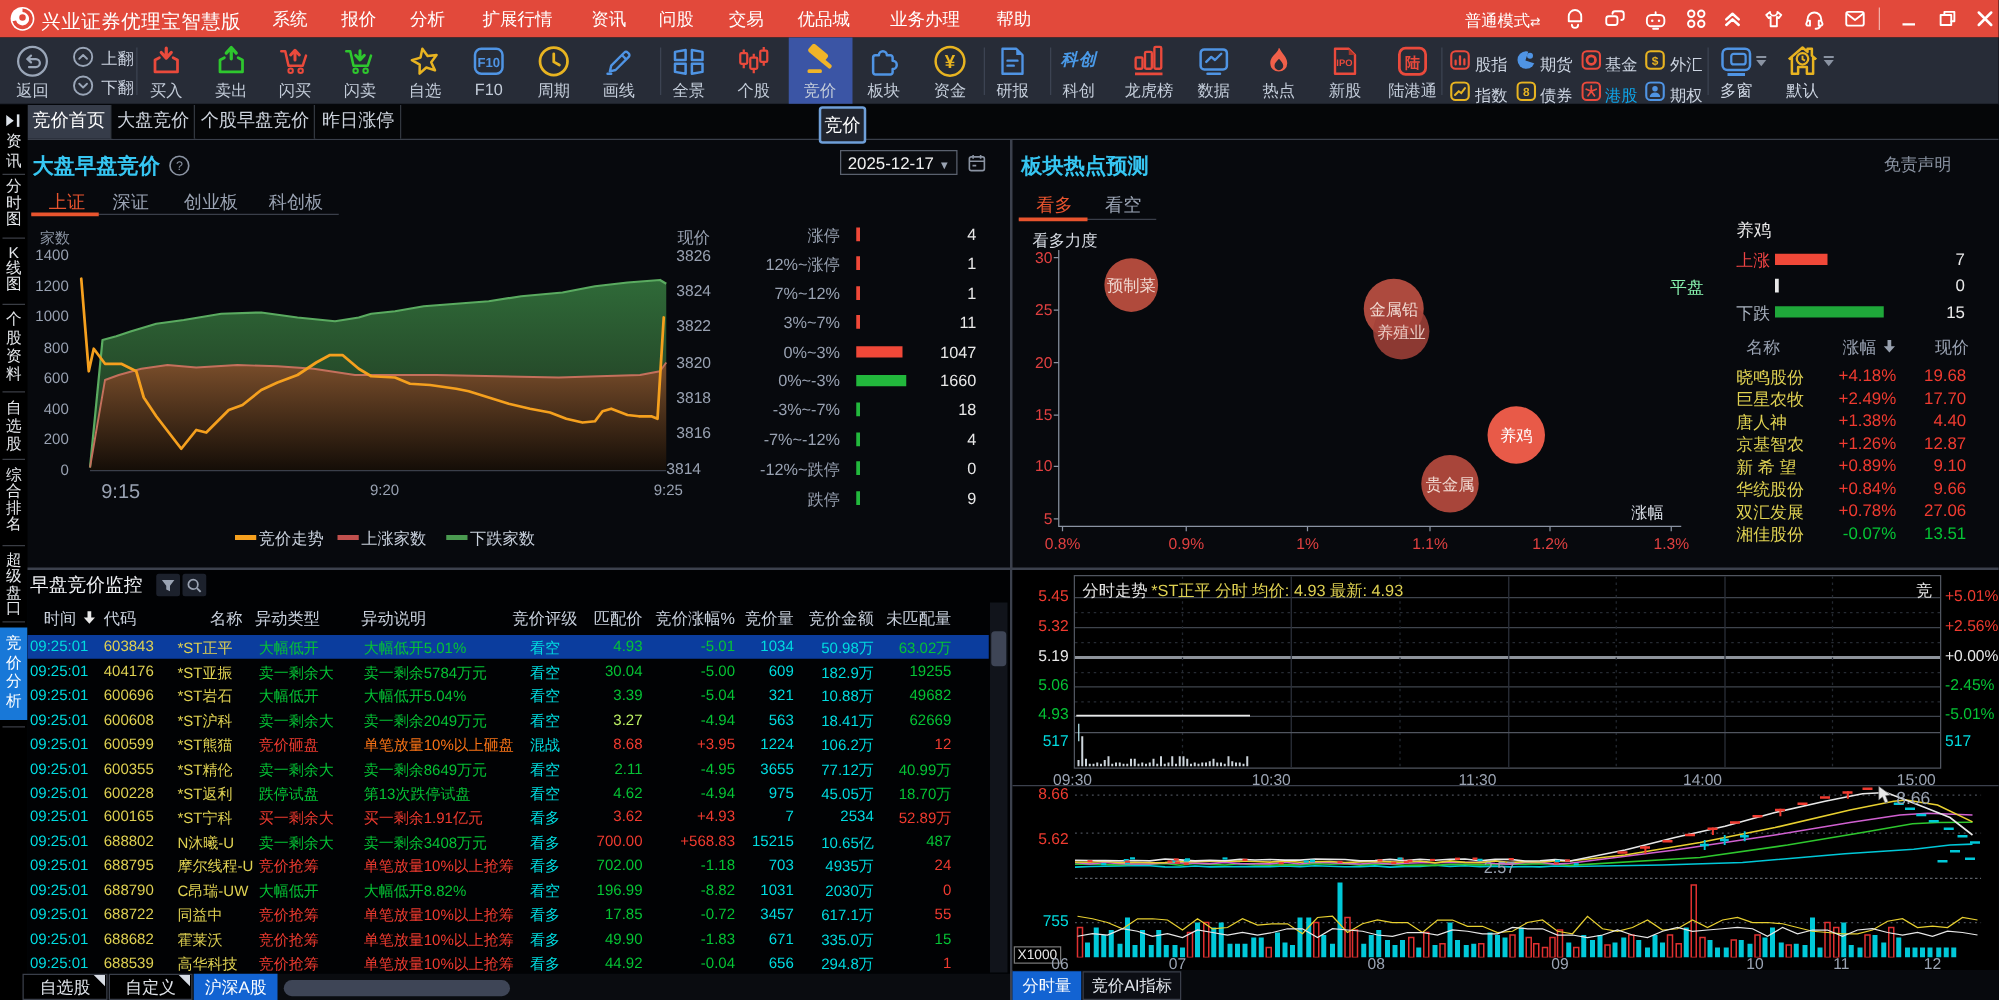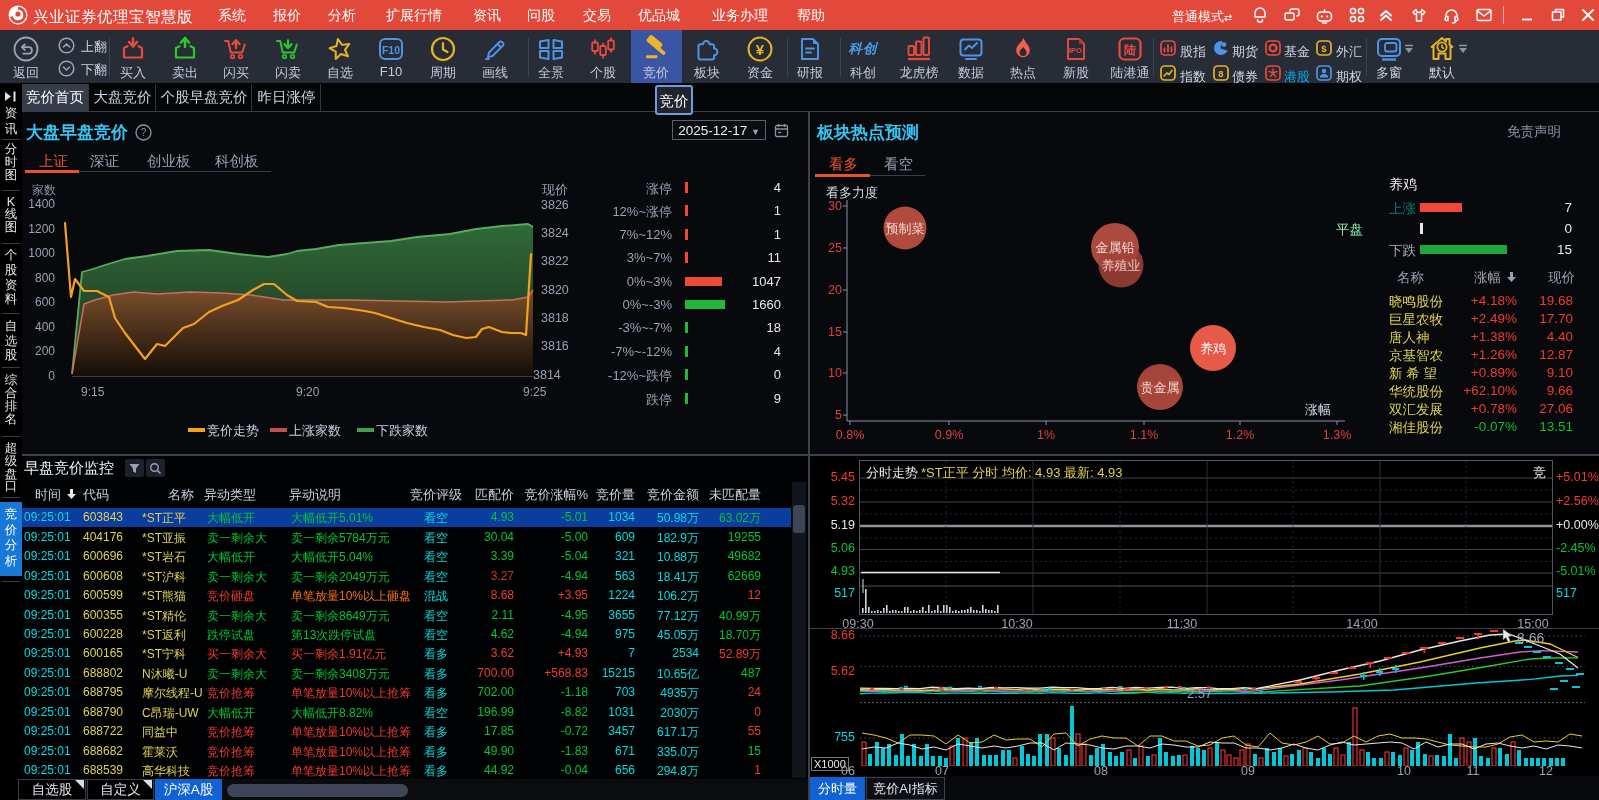--- a/index.html
+++ b/index.html
@@ -377,21 +377,21 @@
 <div class="abs" style="left:25px;top:170px;width:54px;height:3px;background:#e8542e"></div>
 <div class="abs" style="left:32px;top:182px;color:#8a93a2;font-size:12px">家数</div>
 <div class="cell gray r" style="left:10px;top:197px;width:45px;font-size:12px">1400</div>
 <div class="cell gray r" style="left:10px;top:222px;width:45px;font-size:12px">1200</div>
 <div class="cell gray r" style="left:10px;top:246px;width:45px;font-size:12px">1000</div>
 <div class="cell gray r" style="left:10px;top:271px;width:45px;font-size:12px">800</div>
 <div class="cell gray r" style="left:10px;top:295px;width:45px;font-size:12px">600</div>
 <div class="cell gray r" style="left:10px;top:320px;width:45px;font-size:12px">400</div>
 <div class="cell gray r" style="left:10px;top:344px;width:45px;font-size:12px">200</div>
 <div class="cell gray r" style="left:10px;top:369px;width:45px;font-size:12px">0</div>
-<div class="cell gray" style="left:81px;top:385px;font-size:12px">9:15</div>
+<div class="cell gray" style="left:81px;top:385px;font-size:16px">9:15</div>
 <div class="cell gray" style="left:296px;top:385px;font-size:12px">9:20</div>
 <div class="cell gray" style="left:523px;top:385px;font-size:12px">9:25</div>
 <svg class="abs" style="left:57px;top:200px" width="478" height="178" viewBox="0 0 478 178">
     <defs>
       <linearGradient id="gbr" x1="0" y1="0" x2="0" y2="1">
         <stop offset="0" stop-color="#7a4e2b"></stop>
         <stop offset="1" stop-color="#140d07"></stop>
       </linearGradient>
       <linearGradient id="ggr" x1="0" y1="0" x2="0" y2="1">
         <stop offset="0" stop-color="#2f6a38"></stop>
@@ -483,21 +483,21 @@
     <circle cx="307" cy="69" r="22.5" fill="#a34239" fill-opacity="0.85"></circle>
     <circle cx="399" cy="152" r="23" fill="#e85a48"></circle>
     <circle cx="346" cy="191" r="23" fill="#a8453a"></circle>
     <text x="91" y="37" font-size="13" fill="#f0d8d0" text-anchor="middle">预制菜</text>
     <text x="301" y="56" font-size="13" fill="#f0d8d0" text-anchor="middle">金属铅</text>
     <text x="307" y="74" font-size="13" fill="#e8c8c0" text-anchor="middle">养殖业</text>
     <text x="399" y="157" font-size="13" fill="#fff" text-anchor="middle">养鸡</text>
     <text x="346" y="196" font-size="13" fill="#f0d8d0" text-anchor="middle">贵金属</text>
   </svg>
 <div class="abs" style="left:1389px;top:176px;color:#e8e8e8;font-size:14px">养鸡</div>
-<div class="abs" style="left:1389px;top:200px;color:#0f766e;font-size:13.5px">上涨</div>
+<div class="abs" style="left:1389px;top:200px;color:#ef4444;font-size:13.5px">上涨</div>
 <div class="abs" style="left:1420px;top:203px;width:42px;height:9px;background:#f04838"></div>
 <div class="cell white r" style="left:1460px;top:200px;width:112px;font-size:13.5px">7</div>
 <div class="abs" style="left:1336px;top:221px;color:#86efac;font-size:13.5px">平盘</div>
 <div class="abs" style="left:1420px;top:223px;width:2.5px;height:11px;background:#e8e8e8"></div>
 <div class="cell white r" style="left:1460px;top:221px;width:112px;font-size:13.5px">0</div>
 <div class="abs" style="left:1389px;top:242px;color:#aab3c0;font-size:13.5px">下跌</div>
 <div class="abs" style="left:1420px;top:245px;width:87px;height:9px;background:#1fa83a"></div>
 <div class="cell white r" style="left:1460px;top:242px;width:112px;font-size:13.5px">15</div>
 <div class="abs" style="left:1397px;top:269px;color:#99a2b2;font-size:13.5px">名称</div>
 <div class="abs" style="left:1474px;top:269px;color:#99a2b2;font-size:13.5px">涨幅</div>
@@ -514,21 +514,21 @@
 <div class="cell yellow" style="left:1389px;top:329px;font-size:13.5px">唐人神</div>
 <div class="cell r" style="left:1429px;top:329px;width:88px;color:#f03b30;font-size:13.5px">+1.38%</div>
 <div class="cell r" style="left:1509px;top:329px;width:64px;color:#f03b30;font-size:13.5px">4.40</div>
 <div class="cell yellow" style="left:1389px;top:347px;font-size:13.5px">京基智农</div>
 <div class="cell r" style="left:1429px;top:347px;width:88px;color:#f03b30;font-size:13.5px">+1.26%</div>
 <div class="cell r" style="left:1509px;top:347px;width:64px;color:#f03b30;font-size:13.5px">12.87</div>
 <div class="cell yellow" style="left:1389px;top:365px;font-size:13.5px">新 希 望</div>
 <div class="cell r" style="left:1429px;top:365px;width:88px;color:#f03b30;font-size:13.5px">+0.89%</div>
 <div class="cell r" style="left:1509px;top:365px;width:64px;color:#f03b30;font-size:13.5px">9.10</div>
 <div class="cell yellow" style="left:1389px;top:383px;font-size:13.5px">华统股份</div>
-<div class="cell r" style="left:1429px;top:383px;width:88px;color:#f03b30;font-size:13.5px">+62.10%</div>
+<div class="cell r" style="left:1429px;top:383px;width:88px;color:#f03b30;font-size:13.5px">+0.84%</div>
 <div class="cell r" style="left:1509px;top:383px;width:64px;color:#f03b30;font-size:13.5px">9.66</div>
 <div class="cell yellow" style="left:1389px;top:401px;font-size:13.5px">双汇发展</div>
 <div class="cell r" style="left:1429px;top:401px;width:88px;color:#f03b30;font-size:13.5px">+0.78%</div>
 <div class="cell r" style="left:1509px;top:401px;width:64px;color:#f03b30;font-size:13.5px">27.06</div>
 <div class="cell yellow" style="left:1389px;top:419px;font-size:13.5px">湘佳股份</div>
 <div class="cell r" style="left:1429px;top:419px;width:88px;color:#05c435;font-size:13.5px">-0.07%</div>
 <div class="cell r" style="left:1509px;top:419px;width:64px;color:#05c435;font-size:13.5px">13.51</div>
 <div class="abs" style="left:24px;top:459px;color:#f0f2f5;font-size:15px">早盘竞价监控</div>
 <div class="abs" style="left:125px;top:459px;width:19px;height:18px;background:#1c212c;border-radius:2px"></div>
 <svg class="abs" style="left:128px;top:462px" width="13" height="13" viewBox="0 0 13 13">
@@ -586,21 +586,21 @@
 <div class="cell r" style="left:508px;top:549px;width:80px;color:#05c435;font-size:12px">-5.04</div>
 <div class="cell r" style="left:555px;top:549px;width:80px;color:#00dce0;font-size:12px">321</div>
 <div class="cell r" style="left:619px;top:549px;width:80px;color:#00dce0;font-size:12px">10.88万</div>
 <div class="cell r" style="left:681px;top:549px;width:80px;color:#05c435;font-size:12px">49682</div>
 <div class="cell" style="left:24px;top:569px;color:#00dce0;font-size:12px">09:25:01</div>
 <div class="cell" style="left:83px;top:569px;color:#dfd152;font-size:12px">600608</div>
 <div class="cell" style="left:142px;top:569px;color:#dfd152;font-size:12px">*ST沪科</div>
 <div class="cell" style="left:207px;top:569px;color:#05c435;font-size:12px">卖一剩余大</div>
 <div class="cell" style="left:291px;top:569px;color:#05c435;font-size:12px">卖一剩余2049万元</div>
 <div class="cell c" style="left:410px;top:569px;width:52px;color:#00dce0;font-size:12px">看空</div>
-<div class="cell r" style="left:434px;top:569px;width:80px;color:#c2410c;font-size:12px">3.27</div>
+<div class="cell r" style="left:434px;top:569px;width:80px;color:#bef264;font-size:12px">3.27</div>
 <div class="cell r" style="left:508px;top:569px;width:80px;color:#05c435;font-size:12px">-4.94</div>
 <div class="cell r" style="left:555px;top:569px;width:80px;color:#00dce0;font-size:12px">563</div>
 <div class="cell r" style="left:619px;top:569px;width:80px;color:#00dce0;font-size:12px">18.41万</div>
 <div class="cell r" style="left:681px;top:569px;width:80px;color:#05c435;font-size:12px">62669</div>
 <div class="cell" style="left:24px;top:588px;color:#00dce0;font-size:12px">09:25:01</div>
 <div class="cell" style="left:83px;top:588px;color:#dfd152;font-size:12px">600599</div>
 <div class="cell" style="left:142px;top:588px;color:#dfd152;font-size:12px">*ST熊猫</div>
 <div class="cell" style="left:207px;top:588px;color:#f03b30;font-size:12px">竞价砸盘</div>
 <div class="cell" style="left:291px;top:588px;color:#f97316;font-size:12px">单笔放量10%以上砸盘</div>
 <div class="cell c" style="left:410px;top:588px;width:52px;color:#00dce0;font-size:12px">混战</div>

